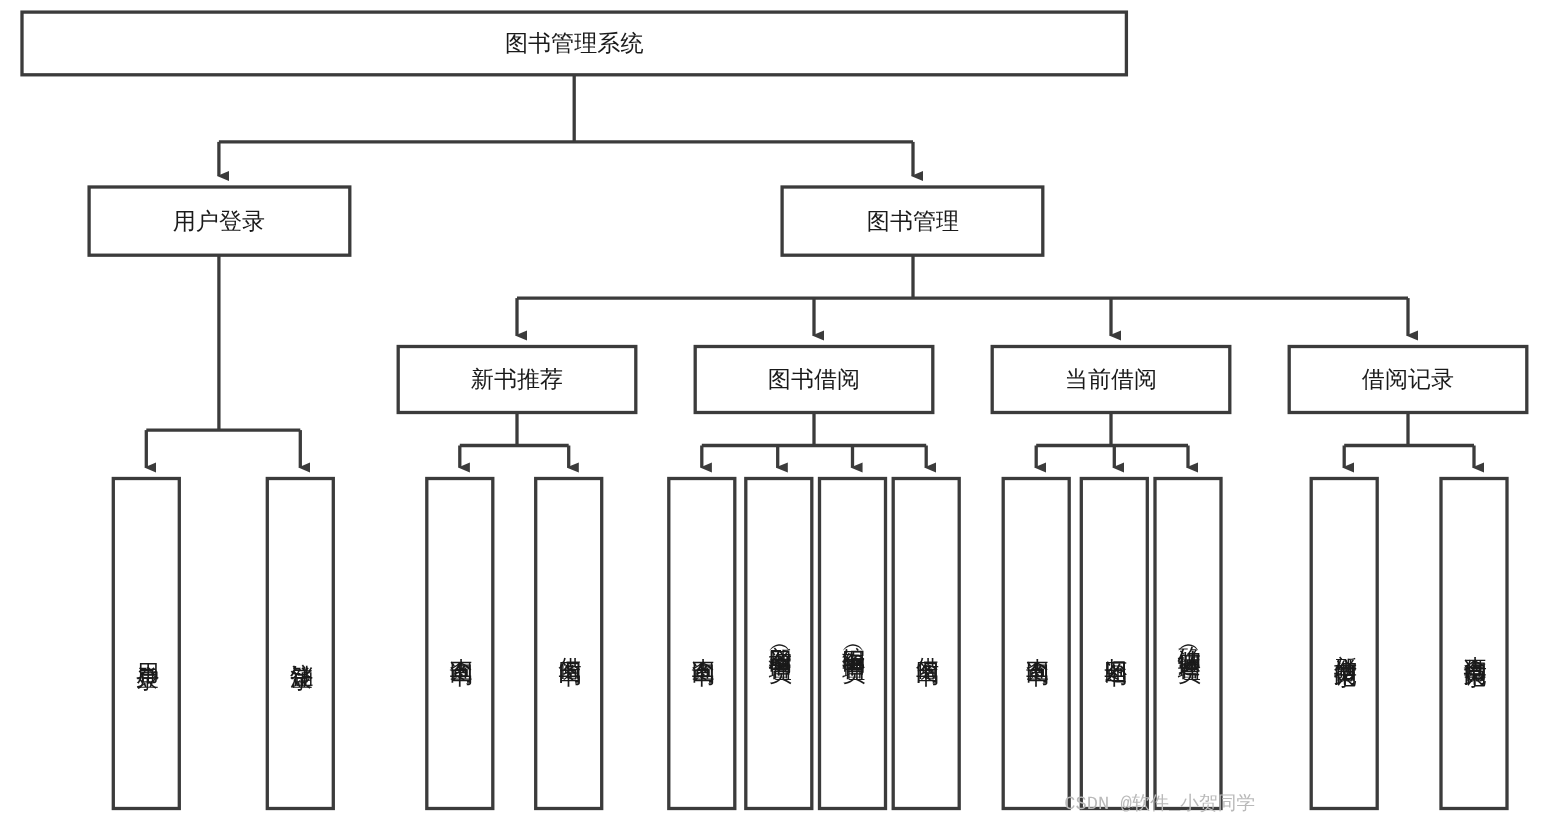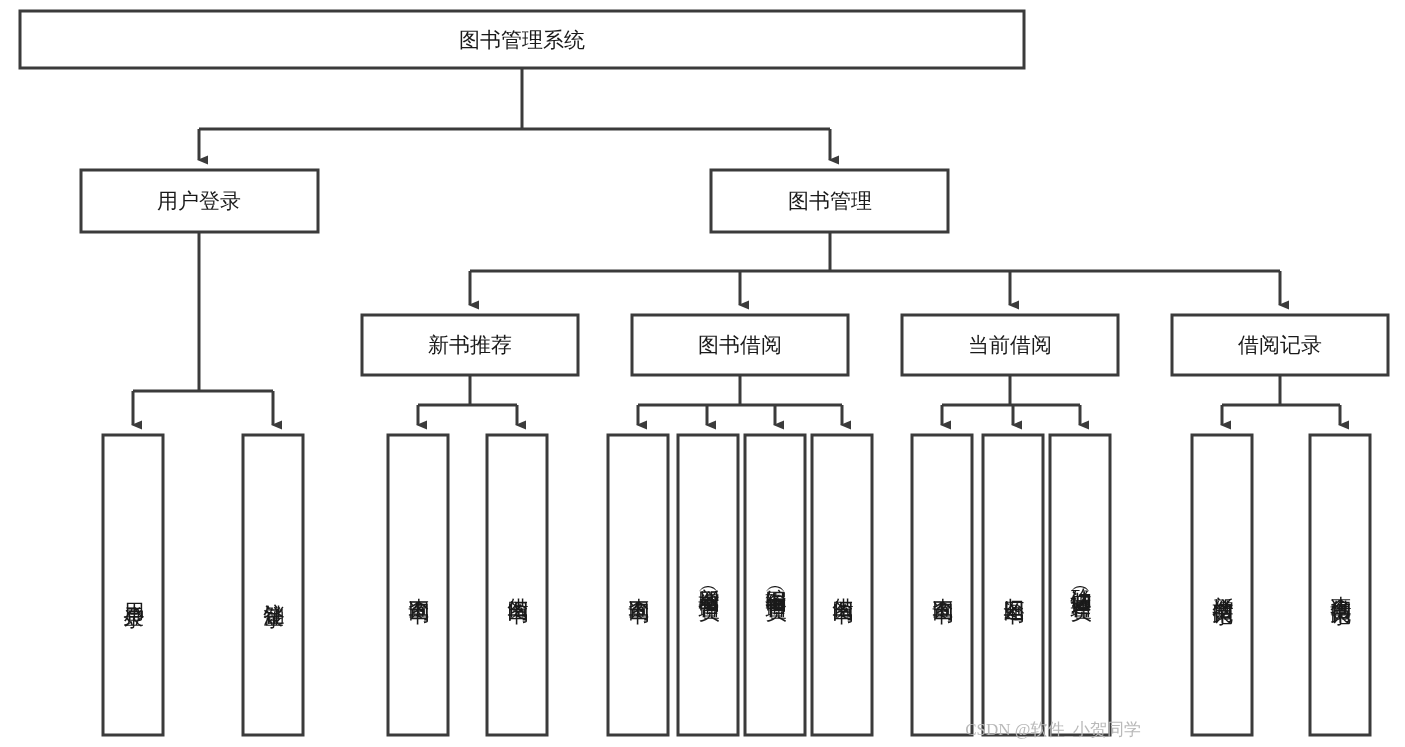--- a/index.html
+++ b/index.html
@@ -53,21 +53,21 @@
     stroke-width: 3;
     fill: none;
   }
   .arrow-head {
     fill: #3b3b3b;
   }
   .watermark {
     position: absolute;
     right: 8px;
     bottom: 6px;
-    font-family: Liberation Serif, serif;
+    font-family: Liberation Mono, monospace;
     font-size: 17px;
     color: #b9b9b9;
     white-space: nowrap;
     pointer-events: none;
   }
 </style>
 </head>
 <body>
 
 <div id="diagram-root">

